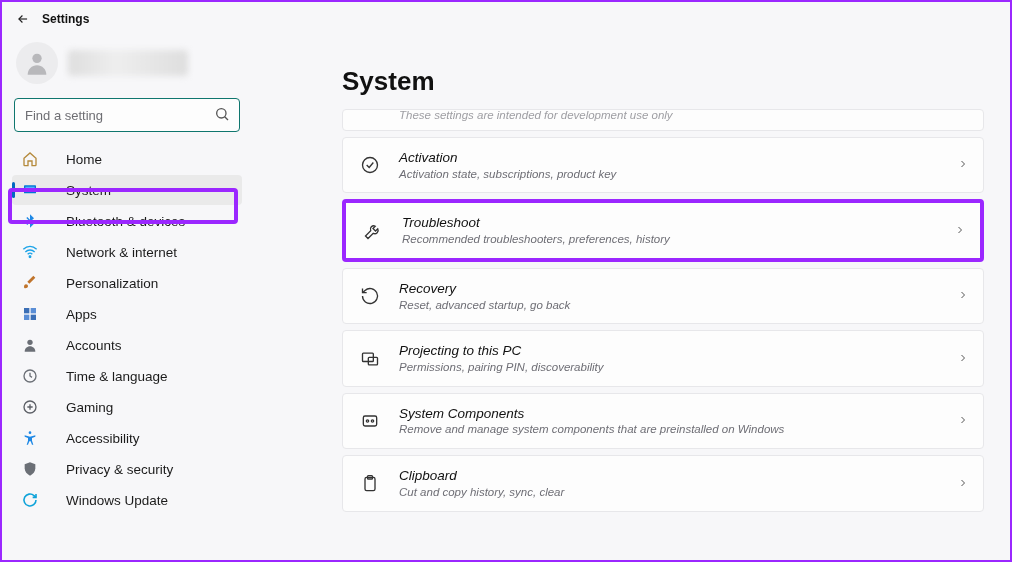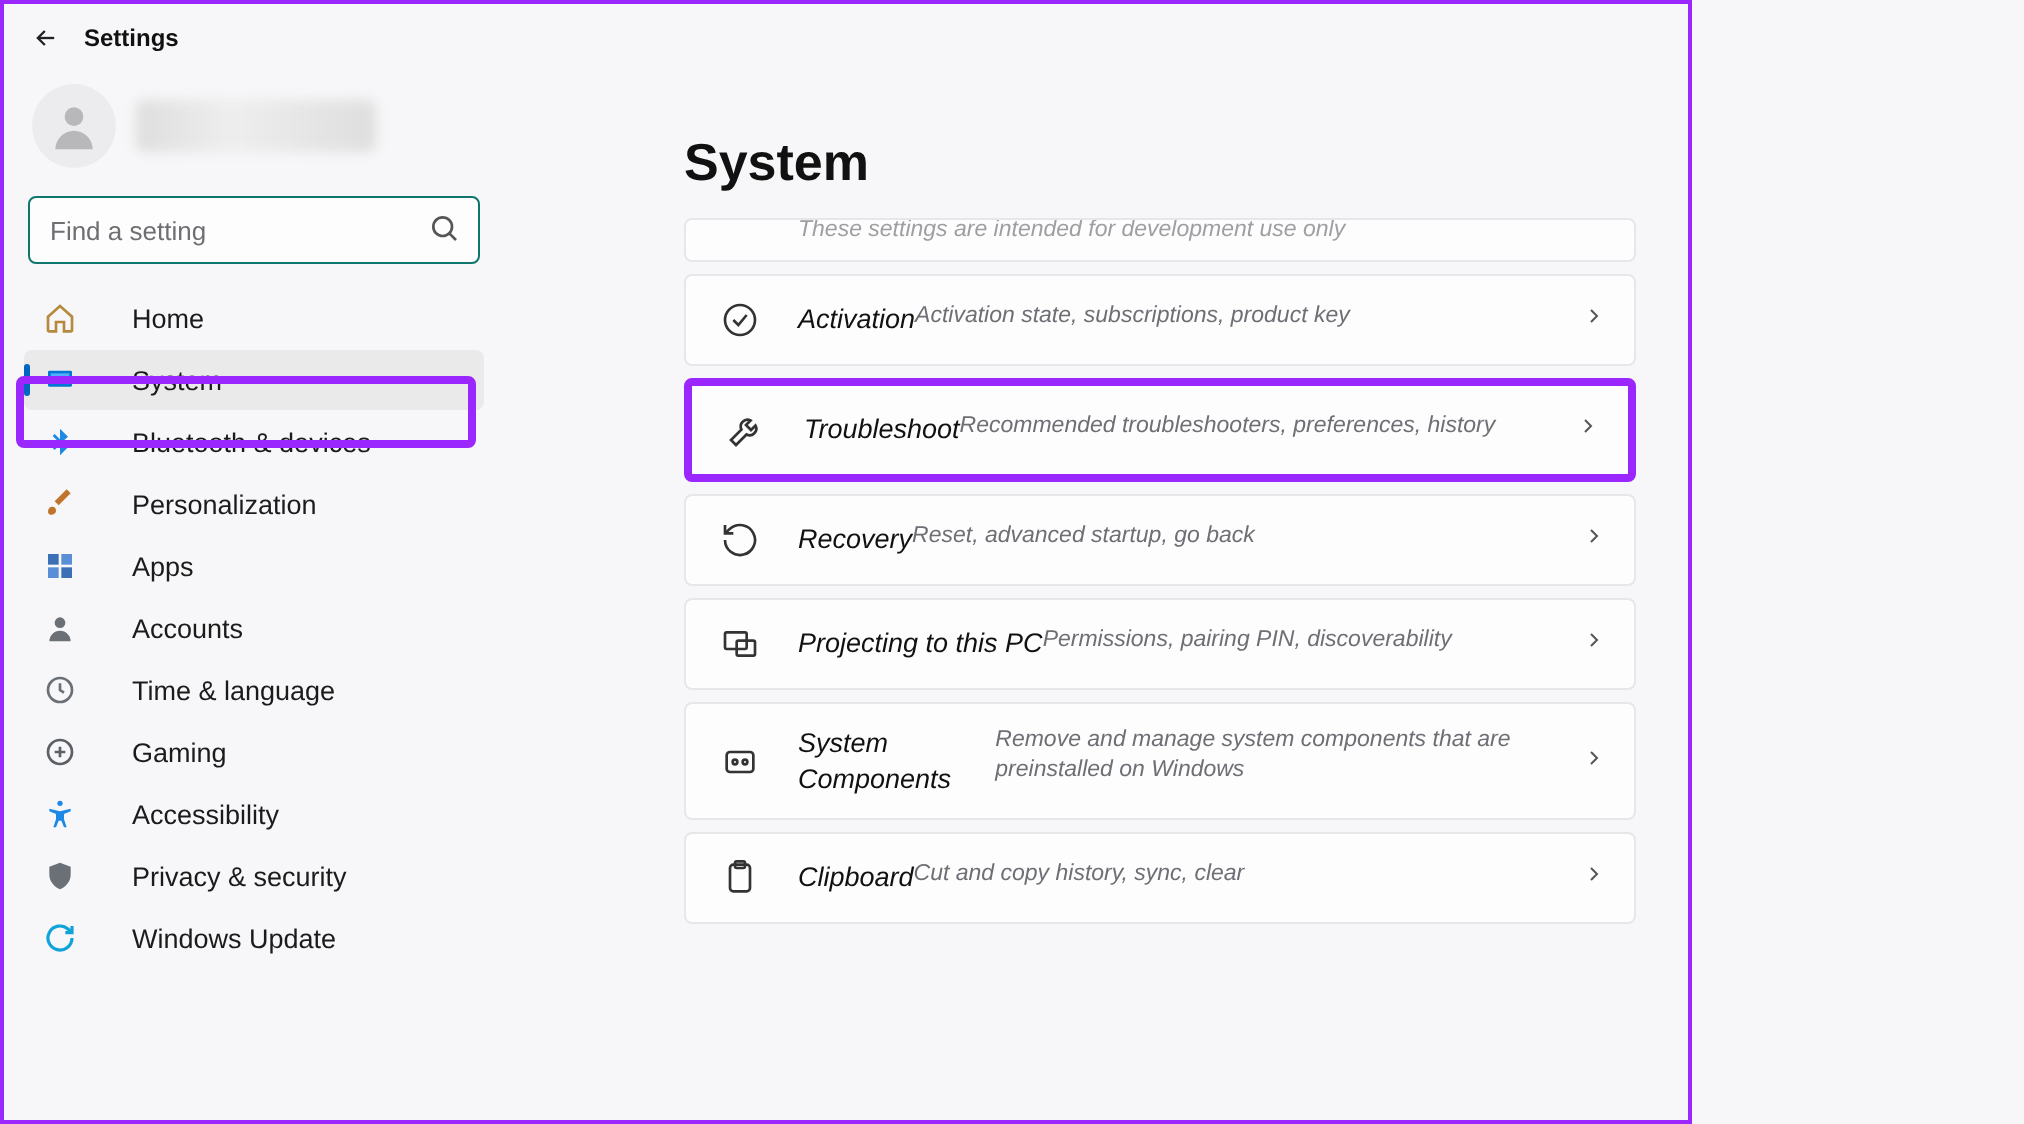--- a/index.html
+++ b/index.html
@@ -1,17 +1,17 @@
 <!DOCTYPE html>
 <html><head>
 <meta charset="utf-8">
 <style>
   * { box-sizing: border-box; margin: 0; padding: 0; }
   html, body { width: 1012px; height: 562px; font-family: "Segoe UI", Arial, sans-serif; background: #f7f7f9; overflow: hidden; }
-  .frame { width:846px; height:562px; border:2px solid #9b27ff; background:#f7f7f9; position:relative; }
+  .frame { width:1012px; height:562px; border:2px solid #9b27ff; background:#f7f7f9; position:relative; }
   .header { display:flex; align-items:center; gap:12px; padding:10px 14px 4px 14px; }
   .back-btn { width:14px; height:14px; display:flex; align-items:center; justify-content:center; cursor:pointer; }
   .header-title { font-size:12px; font-weight:600; color:#111; }
   .body { display:flex; height:calc(100% - 34px); }
   .sidebar { width:250px; padding:6px 10px 10px 10px; }
   .account { display:flex; align-items:center; gap:10px; padding:6px 4px 14px 4px; }
   .avatar { width:42px; height:42px; border-radius:50%; background:#ececee; display:flex; align-items:center; justify-content:center; }
   .avatar svg { width:28px; height:28px; fill:#b8b8bb; }
   .account-blur { width:120px; height:26px; border-radius:4px; background:linear-gradient(90deg,#dedede 0%,#eee 40%,#dedede 100%); filter:blur(3px); }
   .search { position:relative; margin:0 2px 12px 2px; }
@@ -23,25 +23,25 @@
   .nav-item.selected { background:#eaeaea; }
   .nav-item.selected::before { content:""; position:absolute; left:0; top:7px; bottom:7px; width:3px; background:#0067c0; border-radius:2px; }
   .nav-item .icon { width:16px; height:16px; display:flex; align-items:center; justify-content:center; }
   .hl-sidebar { position:absolute; left:6px; top:186px; width:230px; height:36px; border:4px solid #9b27ff; border-radius:4px; pointer-events:none; }
   .content { flex:1; padding:6px 26px 10px 90px; overflow:hidden; position:relative; }
   .page-title { font-size:26px; font-weight:600; color:#111; margin:30px 0 12px 0; }
   .card-list { display:flex; flex-direction:column; gap:6px; margin-top:6px; }
   .card { background:#fdfdfd; border:1px solid #e7e7ea; border-radius:4px; padding:11px 16px; display:flex; align-items:center; gap:18px; position:relative;font-style:italic; }
   .card.cut-top { padding-top:0; height:22px; overflow:hidden; }
   .card .card-icon { width:22px; height:22px; display:flex; align-items:center; justify-content:center; color:#333; flex-shrink:0; }
-  .card .card-text { display:flex; flex-direction:row; }
+  .card .card-text { display:flex; flex-direction:column; }
   .card .card-title { font-size:13.5px; color:#111; line-height:1.3; }
   .card .card-sub { font-size:11.5px; color:#6e6e75; line-height:1.3; }
   .card .chevron { position:absolute; right:14px; top:50%; transform:translateY(-50%); color:#555; }
-  .hl-card { border:4px solid #9b27ff !important;text-align:center; }
+  .hl-card { border:4px solid #9b27ff !important; }
   .trunc-sub { font-size:11.5px; color:#9e9ea3; padding-left:40px; }
 </style>
 </head>
 <body>
 
 <div class="frame">
   <div class="header">
     <div class="back-btn">
       <svg width="14" height="14" viewBox="0 0 24 24" fill="none" stroke="#222" stroke-width="2">
           <path d="M19 12H5"></path>
@@ -94,20 +94,31 @@
         <li class="nav-item">
           <span class="icon">
               <svg width="16" height="16" viewBox="0 0 24 24" fill="#1e88e5">
                 <path d="M12 2l6 6-4.5 4 4.5 4-6 6V14l-4 4-1.5-1.5L11 12 6.5 7.5 8 6l4 4z"></path>
               </svg>
             </span>
           <span>Bluetooth &amp; devices</span>
         </li>
         <li class="nav-item">
           <span class="icon">
+              <svg width="16" height="16" viewBox="0 0 24 24" fill="none" stroke="#1aa3e8" stroke-width="2">
+                <path d="M2 8c6-6 14-6 20 0"></path>
+                <path d="M5 12c4-4 10-4 14 0"></path>
+                <path d="M8.5 15.5c2-2 5-2 7 0"></path>
+                <circle cx="12" cy="19" r="1.2" fill="#1aa3e8"></circle>
+              </svg>
+            </span>
+          <span>Network &amp; internet</span>
+        </li>
+        <li class="nav-item">
+          <span class="icon">
               <svg width="16" height="16" viewBox="0 0 24 24" fill="#c0742c">
                 <path d="M20 4l-9 9-3-3 9-9zM6 14c-2 0-3 2-3 4 0 1 1 2 2 2 2 0 4-1 4-3 0-2-1-3-3-3z"></path>
               </svg>
             </span>
           <span>Personalization</span>
         </li>
         <li class="nav-item">
           <span class="icon">
               <svg width="16" height="16" viewBox="0 0 24 24">
                 <rect x="3" y="3" width="8" height="8" fill="#3b6fb6"></rect>

